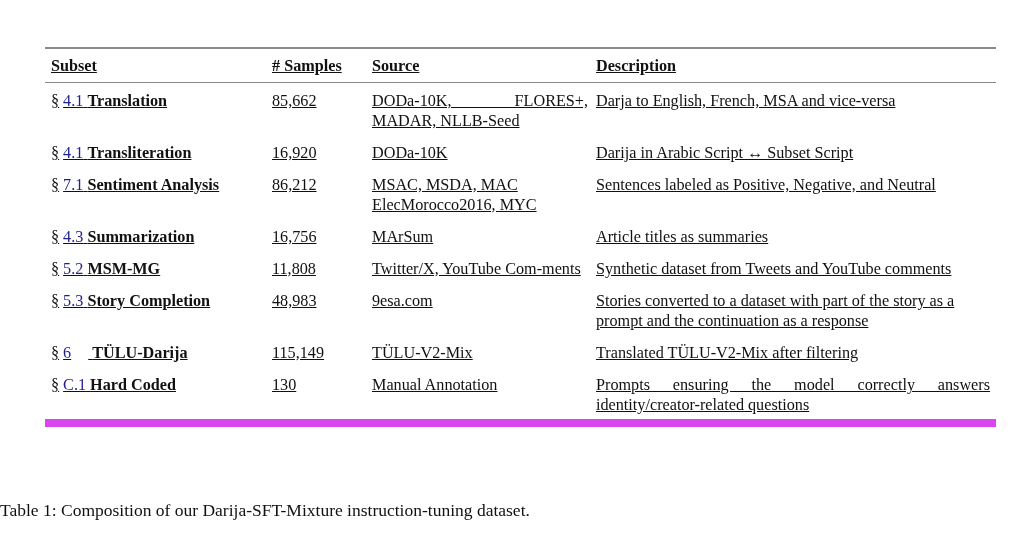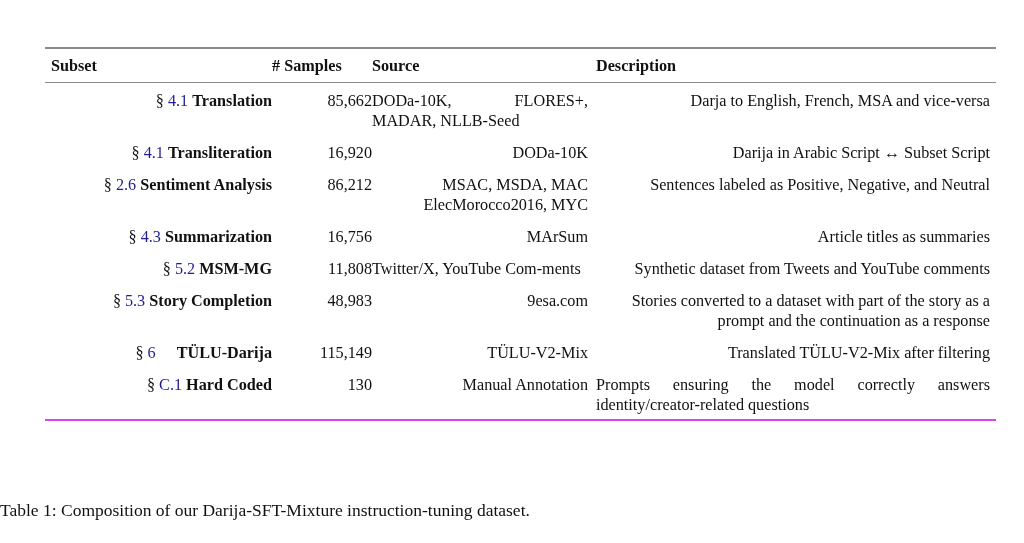--- a/index.html
+++ b/index.html
@@ -28,30 +28,31 @@
       line-height: 20px;
     }
     thead tr th {
       font-weight: bold;
       text-align: left;
       padding: 7px 0 6px 0;
       vertical-align: top;
     }
     table.rules {
       border-top: 2px solid #8a8a8a;
-      border-bottom: 2px solid #d946ef;
+      border-bottom: 8px solid #d946ef;
+      text-decoration: underline;
     }
     thead tr {
       border-bottom: 1.5px solid #8a8a8a;
     }
     tbody td {
       vertical-align: top;
       padding: 0;
     }
-    tbody tr td { padding-top: 7px; padding-bottom: 5px; text-align: right; }
+    tbody tr td { padding-top: 7px; padding-bottom: 5px; }
     tbody tr:first-child td { padding-top: 8px; }
     tbody tr:last-child td { padding-bottom: 4px; }
 
     .col-subset { width: 221px; padding-left: 6px !important; }
     .col-samples { width: 100px; }
     .col-source { width: 216px; padding-right: 8px !important; }
     .col-desc { width: auto; padding-right: 6px !important; margin-top: 28px; }
 
     thead th.col-subset { padding-left: 6px; }
 
@@ -102,21 +103,21 @@
           <span class="sec-sym">§</span><span class="sec-gap"></span><span class="sec-num">4.1</span>
           <span class="subset-name">Transliteration</span>
         </td>
         <td class="col-samples">16,920</td>
         <td class="col-source">DODa-10K</td>
         <td class="col-desc">Darija in Arabic Script ↔ Subset Script</td>
       </tr>
 
       <tr>
         <td class="col-subset">
-          <span class="sec-sym">§</span><span class="sec-gap"></span><span class="sec-num">2.6</span>
+          <span class="sec-sym">§</span><span class="sec-gap"></span><span class="sec-num">7.1</span>
           <span class="subset-name">Sentiment Analysis</span>
         </td>
         <td class="col-samples">86,212</td>
         <td class="col-source">MSAC, MSDA, MAC ElecMorocco2016, MYC</td>
         <td class="col-desc">Sentences labeled as Positive, Negative, and Neutral</td>
       </tr>
 
       <tr>
         <td class="col-subset">
           <span class="sec-sym">§</span><span class="sec-gap"></span><span class="sec-num">4.3</span>

